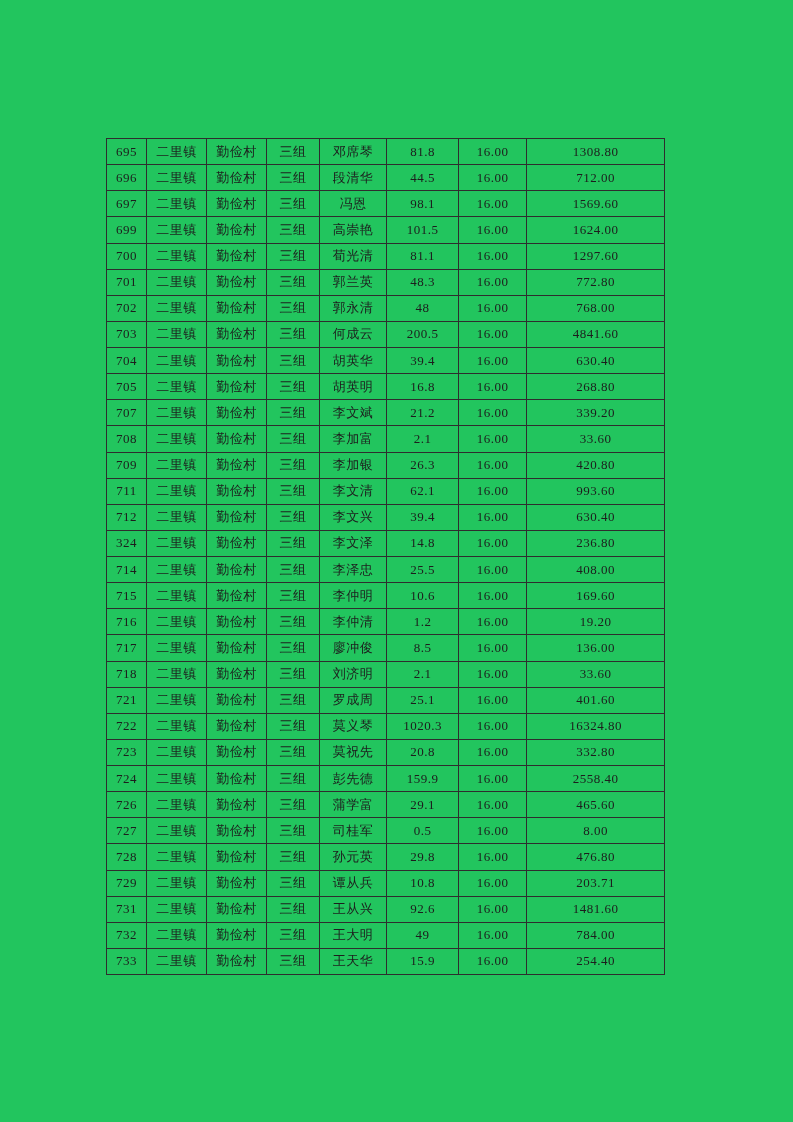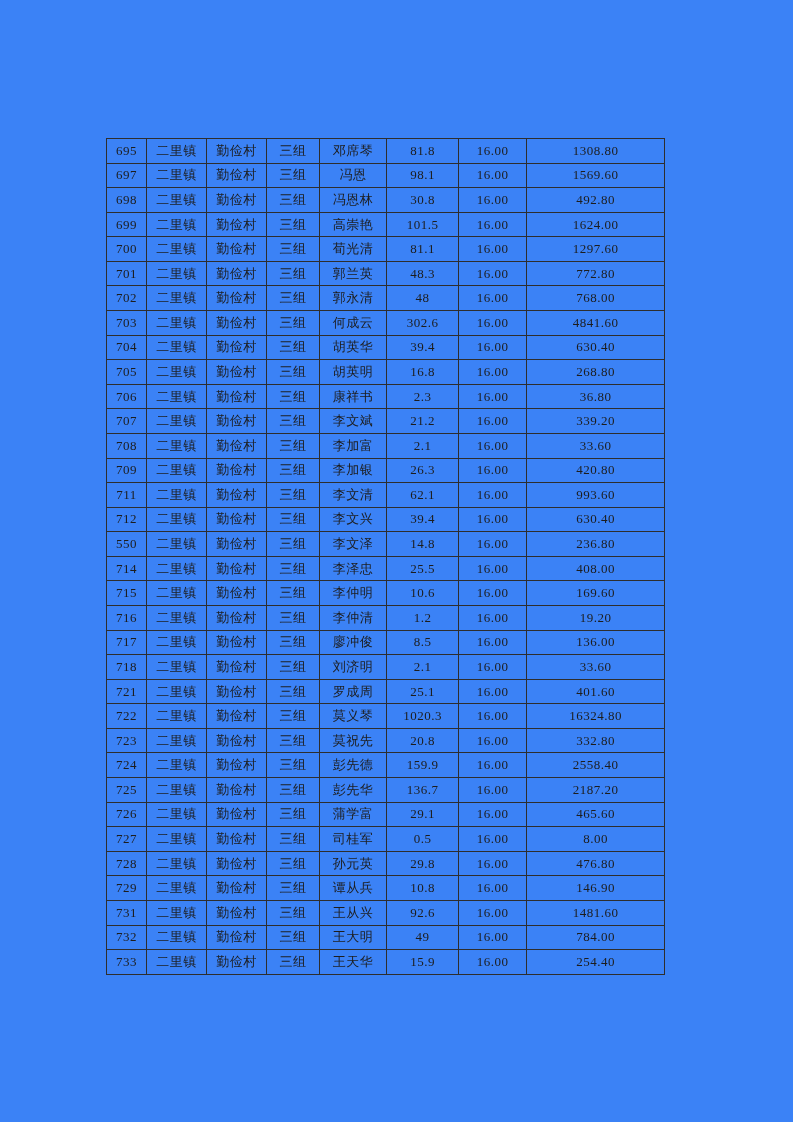--- a/index.html
+++ b/index.html
@@ -5,21 +5,21 @@
   html, body {
     margin: 0;
     padding: 0;
     background: #e8e8e8;
   }
   .page {
     position: relative;
     width: 793px;
     height: 1122px;
     margin: 0 auto;
-    background: #3b82f6;
+    background: #22c55e;
     overflow: hidden;
     font-family: "Liberation Serif", "DejaVu Serif", serif;
   }
   table.data-table {
     position: absolute;
     left: 106px;
     top: 138px;
     width: 558px;
     height: 837px;
     border-collapse: collapse;
@@ -65,40 +65,40 @@
           <td>695</td>
           <td>二里镇</td>
           <td>勤俭村</td>
           <td>三组</td>
           <td>邓席琴</td>
           <td>81.8</td>
           <td>16.00</td>
           <td>1308.80</td>
         </tr>
         <tr>
+          <td>696</td>
+          <td>二里镇</td>
+          <td>勤俭村</td>
+          <td>三组</td>
+          <td>段清华</td>
+          <td>44.5</td>
+          <td>16.00</td>
+          <td>712.00</td>
+        </tr>
+        <tr>
           <td>697</td>
           <td>二里镇</td>
           <td>勤俭村</td>
           <td>三组</td>
           <td>冯恩</td>
           <td>98.1</td>
           <td>16.00</td>
           <td>1569.60</td>
         </tr>
         <tr>
-          <td>698</td>
-          <td>二里镇</td>
-          <td>勤俭村</td>
-          <td>三组</td>
-          <td>冯恩林</td>
-          <td>30.8</td>
-          <td>16.00</td>
-          <td>492.80</td>
-        </tr>
-        <tr>
           <td>699</td>
           <td>二里镇</td>
           <td>勤俭村</td>
           <td>三组</td>
           <td>高崇艳</td>
           <td>101.5</td>
           <td>16.00</td>
           <td>1624.00</td>
         </tr>
         <tr>
@@ -130,21 +130,21 @@
           <td>48</td>
           <td>16.00</td>
           <td>768.00</td>
         </tr>
         <tr>
           <td>703</td>
           <td>二里镇</td>
           <td>勤俭村</td>
           <td>三组</td>
           <td>何成云</td>
-          <td>302.6</td>
+          <td>200.5</td>
           <td>16.00</td>
           <td>4841.60</td>
         </tr>
         <tr>
           <td>704</td>
           <td>二里镇</td>
           <td>勤俭村</td>
           <td>三组</td>
           <td>胡英华</td>
           <td>39.4</td>
@@ -155,30 +155,20 @@
           <td>705</td>
           <td>二里镇</td>
           <td>勤俭村</td>
           <td>三组</td>
           <td>胡英明</td>
           <td>16.8</td>
           <td>16.00</td>
           <td>268.80</td>
         </tr>
         <tr>
-          <td>706</td>
-          <td>二里镇</td>
-          <td>勤俭村</td>
-          <td>三组</td>
-          <td>康祥书</td>
-          <td>2.3</td>
-          <td>16.00</td>
-          <td>36.80</td>
-        </tr>
-        <tr>
           <td>707</td>
           <td>二里镇</td>
           <td>勤俭村</td>
           <td>三组</td>
           <td>李文斌</td>
           <td>21.2</td>
           <td>16.00</td>
           <td>339.20</td>
         </tr>
         <tr>
@@ -215,21 +205,21 @@
           <td>712</td>
           <td>二里镇</td>
           <td>勤俭村</td>
           <td>三组</td>
           <td>李文兴</td>
           <td>39.4</td>
           <td>16.00</td>
           <td>630.40</td>
         </tr>
         <tr>
-          <td>550</td>
+          <td>324</td>
           <td>二里镇</td>
           <td>勤俭村</td>
           <td>三组</td>
           <td>李文泽</td>
           <td>14.8</td>
           <td>16.00</td>
           <td>236.80</td>
         </tr>
         <tr>
           <td>714</td>
@@ -315,30 +305,20 @@
           <td>724</td>
           <td>二里镇</td>
           <td>勤俭村</td>
           <td>三组</td>
           <td>彭先德</td>
           <td>159.9</td>
           <td>16.00</td>
           <td>2558.40</td>
         </tr>
         <tr>
-          <td>725</td>
-          <td>二里镇</td>
-          <td>勤俭村</td>
-          <td>三组</td>
-          <td>彭先华</td>
-          <td>136.7</td>
-          <td>16.00</td>
-          <td>2187.20</td>
-        </tr>
-        <tr>
           <td>726</td>
           <td>二里镇</td>
           <td>勤俭村</td>
           <td>三组</td>
           <td>蒲学富</td>
           <td>29.1</td>
           <td>16.00</td>
           <td>465.60</td>
         </tr>
         <tr>
@@ -362,21 +342,21 @@
           <td>476.80</td>
         </tr>
         <tr>
           <td>729</td>
           <td>二里镇</td>
           <td>勤俭村</td>
           <td>三组</td>
           <td>谭从兵</td>
           <td>10.8</td>
           <td>16.00</td>
-          <td>146.90</td>
+          <td>203.71</td>
         </tr>
         <tr>
           <td>731</td>
           <td>二里镇</td>
           <td>勤俭村</td>
           <td>三组</td>
           <td>王从兴</td>
           <td>92.6</td>
           <td>16.00</td>
           <td>1481.60</td>

